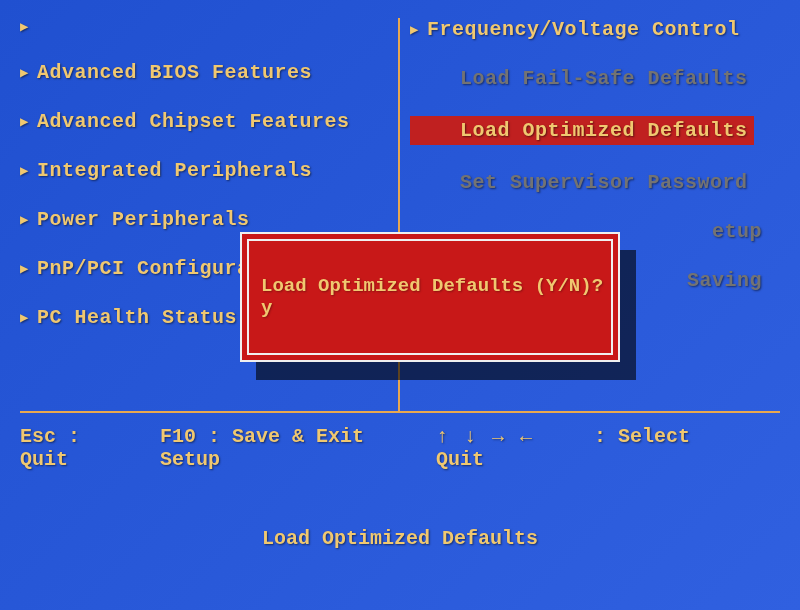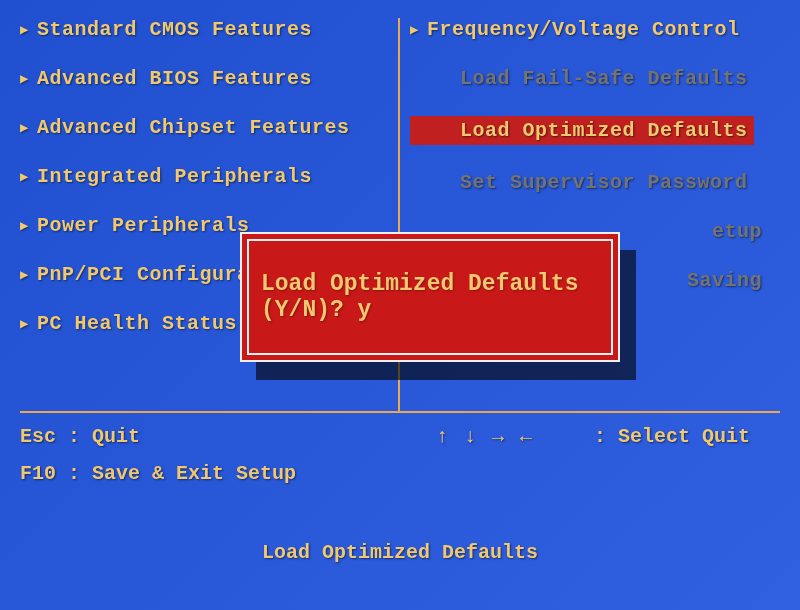--- a/index.html
+++ b/index.html
@@ -79,22 +79,22 @@
       text-shadow: 1px 1px 2px rgba(0,0,0,0.5);
     }
     
     .help-row {
       display: flex;
       justify-content: space-between;
     }
     
     .help-left {
       display: flex;
-      flex-direction: column;
-      gap: 14px;
+      flex-direction: row;
+      gap: 20px;
     }
     
     .help-right {
       padding-right: 30px;
     }
     
     .footer-msg {
       text-align: center;
       margin-top: 56px;
       color: #f0c870;
@@ -124,38 +124,37 @@
     
     .dialog-inner {
       border: 2px solid #f0f0f0;
       width: 100%;
       height: 100%;
       display: flex;
       align-items: center;
       justify-content: flex-start;
       padding-left: 12px;
       color: #f0c870;
-      font-size: 23px;
+      font-size: 19px;
       text-shadow: 1px 1px 2px rgba(0,0,0,0.3);
     }
     
     .arrows {
       letter-spacing: 2px;
     }
   </style>
 </head>
 <body>
 
 <div class="screen">
   <div class="main-area">
 
     <div class="left-col">
       <div class="menu-item">
         <span class="triangle">▶</span>
-        <span>Standard CMOS Features</span>
       </div>
       <div class="menu-item">
         <span class="triangle">▶</span>
         <span>Advanced BIOS Features</span>
       </div>
       <div class="menu-item">
         <span class="triangle">▶</span>
         <span>Advanced Chipset Features</span>
       </div>
       <div class="menu-item">

